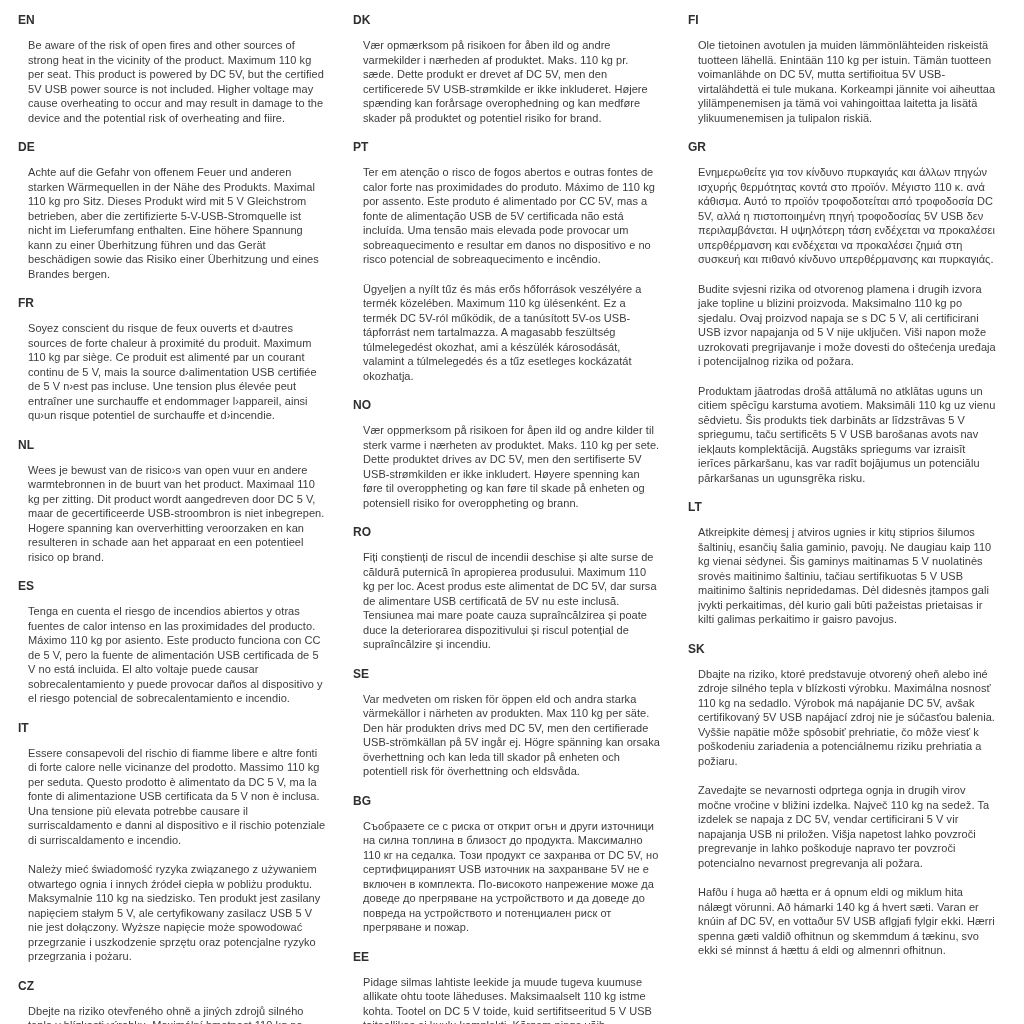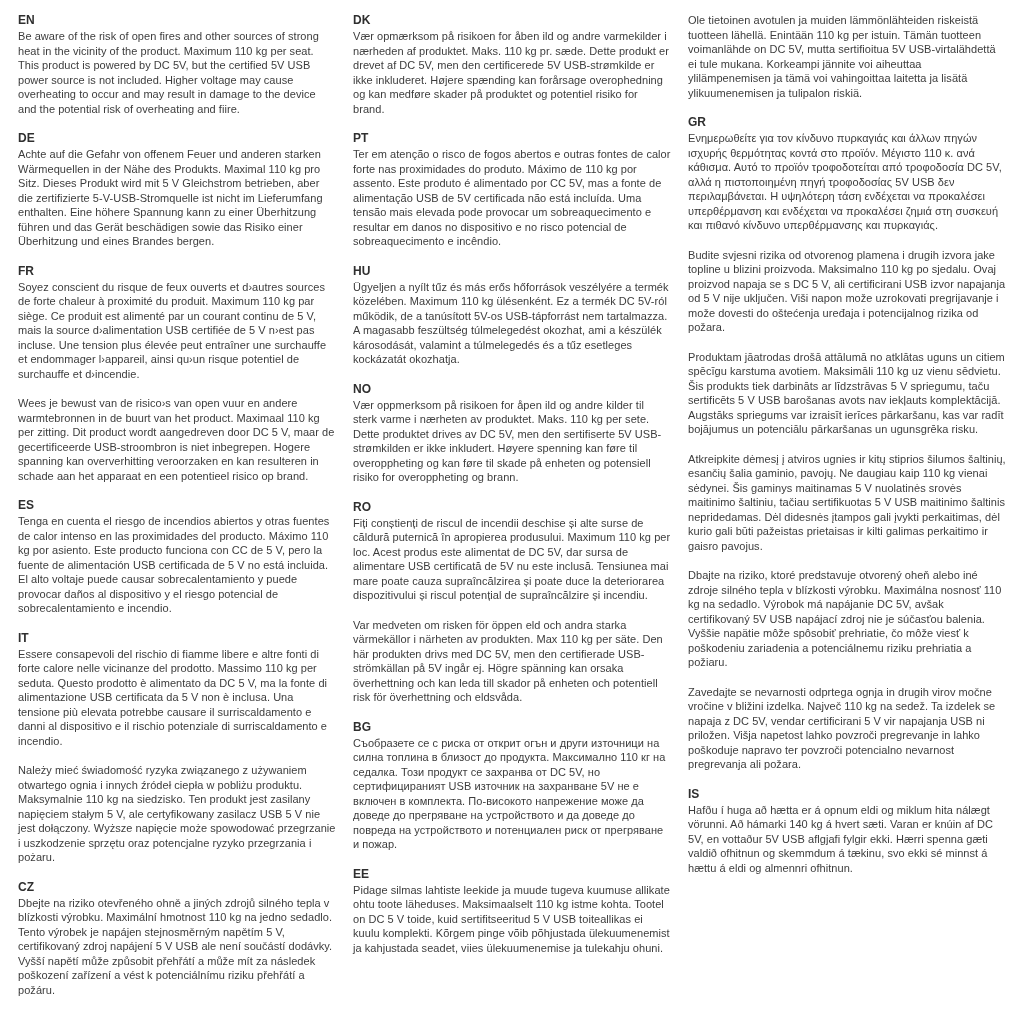--- a/index.html
+++ b/index.html
@@ -33,21 +33,21 @@
     font-weight: bold;
     font-size: 12px;
     line-height: 15px;
     color: #2f2f2f;
     margin: 0 0 1px 0;
   }
   .lang-text {
     font-size: 11px;
     line-height: 14.5px;
     color: #3c3c3c;
-    margin: 0;
+    margin: 10px;
     letter-spacing: 0.05px;
   }
 </style>
 </head>
 <body>
 
 <main class="page">
   <section class="column">
       <div class="lang-block">
         <h2 class="lang-code">EN</h2>
@@ -55,20 +55,21 @@
       </div>
       <div class="lang-block">
         <h2 class="lang-code">DE</h2>
         <p class="lang-text">Achte auf die Gefahr von offenem Feuer und anderen starken Wärmequellen in der Nähe des Produkts. Maximal 110 kg pro Sitz. Dieses Produkt wird mit 5 V Gleichstrom betrieben, aber die zertifizierte 5-V-USB-Stromquelle ist nicht im Lieferumfang enthalten. Eine höhere Spannung kann zu einer Überhitzung führen und das Gerät beschädigen sowie das Risiko einer Überhitzung und eines Brandes bergen.</p>
       </div>
       <div class="lang-block">
         <h2 class="lang-code">FR</h2>
         <p class="lang-text">Soyez conscient du risque de feux ouverts et d›autres sources de forte chaleur à proximité du produit. Maximum 110 kg par siège. Ce produit est alimenté par un courant continu de 5 V, mais la source d›alimentation USB certifiée de 5 V n›est pas incluse. Une tension plus élevée peut entraîner une surchauffe et endommager l›appareil, ainsi qu›un risque potentiel de surchauffe et d›incendie.</p>
       </div>
       <div class="lang-block">
+        <h2 class="lang-code">NL</h2>
         <p class="lang-text">Wees je bewust van de risico›s van open vuur en andere warmtebronnen in de buurt van het product. Maximaal 110 kg per zitting. Dit product wordt aangedreven door DC 5 V, maar de gecertificeerde USB-stroombron is niet inbegrepen. Hogere spanning kan oververhitting veroorzaken en kan resulteren in schade aan het apparaat en een potentieel risico op brand.</p>
       </div>
       <div class="lang-block">
         <h2 class="lang-code">ES</h2>
         <p class="lang-text">Tenga en cuenta el riesgo de incendios abiertos y otras fuentes de calor intenso en las proximidades del producto. Máximo 110 kg por asiento. Este producto funciona con CC de 5 V, pero la fuente de alimentación USB certificada de 5 V no está incluida. El alto voltaje puede causar sobrecalentamiento y puede provocar daños al dispositivo y el riesgo potencial de sobrecalentamiento e incendio.</p>
       </div>
       <div class="lang-block">
         <h2 class="lang-code">IT</h2>
         <p class="lang-text">Essere consapevoli del rischio di fiamme libere e altre fonti di forte calore nelle vicinanze del prodotto. Massimo 110 kg per seduta. Questo prodotto è alimentato da DC 5 V, ma la fonte di alimentazione USB certificata da 5 V non è inclusa. Una tensione più elevata potrebbe causare il surriscaldamento e danni al dispositivo e il rischio potenziale di surriscaldamento e incendio.</p>
       </div>
@@ -83,64 +84,66 @@
   <section class="column">
       <div class="lang-block">
         <h2 class="lang-code">DK</h2>
         <p class="lang-text">Vær opmærksom på risikoen for åben ild og andre varmekilder i nærheden af produktet. Maks. 110 kg pr. sæde. Dette produkt er drevet af DC 5V, men den certificerede 5V USB-strømkilde er ikke inkluderet. Højere spænding kan forårsage overophedning og kan medføre skader på produktet og potentiel risiko for brand.</p>
       </div>
       <div class="lang-block">
         <h2 class="lang-code">PT</h2>
         <p class="lang-text">Ter em atenção o risco de fogos abertos e outras fontes de calor forte nas proximidades do produto. Máximo de 110 kg por assento. Este produto é alimentado por CC 5V, mas a fonte de alimentação USB de 5V certificada não está incluída. Uma tensão mais elevada pode provocar um sobreaquecimento e resultar em danos no dispositivo e no risco potencial de sobreaquecimento e incêndio.</p>
       </div>
       <div class="lang-block">
-        <h2 class="lang-code">HU</h2>
         <p class="lang-text">Ügyeljen a nyílt tűz és más erős hőforrások veszélyére a termék közelében. Maximum 110 kg ülésenként. Ez a termék DC 5V-ról működik, de a tanúsított 5V-os USB-tápforrást nem tartalmazza. A magasabb feszültség túlmelegedést okozhat, ami a készülék károsodását, valamint a túlmelegedés és a tűz esetleges kockázatát okozhatja.</p>
       </div>
       <div class="lang-block">
         <h2 class="lang-code">NO</h2>
         <p class="lang-text">Vær oppmerksom på risikoen for åpen ild og andre kilder til sterk varme i nærheten av produktet. Maks. 110 kg per sete. Dette produktet drives av DC 5V, men den sertifiserte 5V USB-strømkilden er ikke inkludert. Høyere spenning kan føre til overoppheting og kan føre til skade på enheten og potensiell risiko for overoppheting og brann.</p>
       </div>
       <div class="lang-block">
         <h2 class="lang-code">RO</h2>
         <p class="lang-text">Fiți conștienți de riscul de incendii deschise și alte surse de căldură puternică în apropierea produsului. Maximum 110 kg per loc. Acest produs este alimentat de DC 5V, dar sursa de alimentare USB certificată de 5V nu este inclusă. Tensiunea mai mare poate cauza supraîncălzirea și poate duce la deteriorarea dispozitivului și riscul potențial de supraîncălzire și incendiu.</p>
       </div>
       <div class="lang-block">
+        <h2 class="lang-code">SE</h2>
         <p class="lang-text">Var medveten om risken för öppen eld och andra starka värmekällor i närheten av produkten. Max 110 kg per säte. Den här produkten drivs med DC 5V, men den certifierade USB-strömkällan på 5V ingår ej. Högre spänning kan orsaka överhettning och kan leda till skador på enheten och potentiell risk för överhettning och eldsvåda.</p>
       </div>
       <div class="lang-block">
         <h2 class="lang-code">BG</h2>
         <p class="lang-text">Съобразете се с риска от открит огън и други източници на силна топлина в близост до продукта. Максимално 110 кг на седалка. Този продукт се захранва от DC 5V, но сертифицираният USB източник на захранване 5V не е включен в комплекта. По-високото напрежение може да доведе до прегряване на устройството и да доведе до повреда на устройството и потенциален риск от прегряване и пожар.</p>
       </div>
       <div class="lang-block">
         <h2 class="lang-code">EE</h2>
         <p class="lang-text">Pidage silmas lahtiste leekide ja muude tugeva kuumuse allikate ohtu toote läheduses. Maksimaalselt 110 kg istme kohta. Tootel on DC 5 V toide, kuid sertifitseeritud 5 V USB toiteallikas ei kuulu komplekti. Kõrgem pinge võib põhjustada ülekuumenemist ja kahjustada seadet, viies ülekuumenemise ja tulekahju ohuni.</p>
       </div>
     </section>
   <section class="column">
       <div class="lang-block">
+        <h2 class="lang-code">FI</h2>
         <p class="lang-text">Ole tietoinen avotulen ja muiden lämmönlähteiden riskeistä tuotteen lähellä. Enintään 110 kg per istuin. Tämän tuotteen voimanlähde on DC 5V, mutta sertifioitua 5V USB-virtalähdettä ei tule mukana. Korkeampi jännite voi aiheuttaa ylilämpenemisen ja tämä voi vahingoittaa laitetta ja lisätä ylikuumenemisen ja tulipalon riskiä.</p>
       </div>
       <div class="lang-block">
         <h2 class="lang-code">GR</h2>
         <p class="lang-text">Ενημερωθείτε για τον κίνδυνο πυρκαγιάς και άλλων πηγών ισχυρής θερμότητας κοντά στο προϊόν. Μέγιστο 110 κ. ανά κάθισμα. Αυτό το προϊόν τροφοδοτείται από τροφοδοσία DC 5V, αλλά η πιστοποιημένη πηγή τροφοδοσίας 5V USB δεν περιλαμβάνεται. Η υψηλότερη τάση ενδέχεται να προκαλέσει υπερθέρμανση και ενδέχεται να προκαλέσει ζημιά στη συσκευή και πιθανό κίνδυνο υπερθέρμανσης και πυρκαγιάς.</p>
       </div>
       <div class="lang-block">
         <p class="lang-text">Budite svjesni rizika od otvorenog plamena i drugih izvora jake topline u blizini proizvoda. Maksimalno 110 kg po sjedalu. Ovaj proizvod napaja se s DC 5 V, ali certificirani USB izvor napajanja od 5 V nije uključen. Viši napon može uzrokovati pregrijavanje i može dovesti do oštećenja uređaja i potencijalnog rizika od požara.</p>
       </div>
       <div class="lang-block">
         <p class="lang-text">Produktam jāatrodas drošā attālumā no atklātas uguns un citiem spēcīgu karstuma avotiem. Maksimāli 110 kg uz vienu sēdvietu. Šis produkts tiek darbināts ar līdzstrāvas 5 V spriegumu, taču sertificēts 5 V USB barošanas avots nav iekļauts komplektācijā. Augstāks spriegums var izraisīt ierīces pārkaršanu, kas var radīt bojājumus un potenciālu pārkaršanas un ugunsgrēka risku.</p>
       </div>
       <div class="lang-block">
+        <h2 class="lang-code">LT</h2>
         <p class="lang-text">Atkreipkite dėmesį į atviros ugnies ir kitų stiprios šilumos šaltinių, esančių šalia gaminio, pavojų. Ne daugiau kaip 110 kg vienai sėdynei. Šis gaminys maitinamas 5 V nuolatinės srovės maitinimo šaltiniu, tačiau sertifikuotas 5 V USB maitinimo šaltinis nepridedamas. Dėl didesnės įtampos gali įvykti perkaitimas, dėl kurio gali būti pažeistas prietaisas ir kilti galimas perkaitimo ir gaisro pavojus.</p>
       </div>
       <div class="lang-block">
+        <h2 class="lang-code">SK</h2>
         <p class="lang-text">Dbajte na riziko, ktoré predstavuje otvorený oheň alebo iné zdroje silného tepla v blízkosti výrobku. Maximálna nosnosť 110 kg na sedadlo. Výrobok má napájanie DC 5V, avšak certifikovaný 5V USB napájací zdroj nie je súčasťou balenia. Vyššie napätie môže spôsobiť prehriatie, čo môže viesť k poškodeniu zariadenia a potenciálnemu riziku prehriatia a požiaru.</p>
       </div>
       <div class="lang-block">
         <p class="lang-text">Zavedajte se nevarnosti odprtega ognja in drugih virov močne vročine v bližini izdelka. Največ 110 kg na sedež. Ta izdelek se napaja z DC 5V, vendar certificirani 5 V vir napajanja USB ni priložen. Višja napetost lahko povzroči pregrevanje in lahko poškoduje napravo ter povzroči potencialno nevarnost pregrevanja ali požara.</p>
       </div>
       <div class="lang-block">
-        <h2 class="lang-code">IS</h2>
         <p class="lang-text">Hafðu í huga að hætta er á opnum eldi og miklum hita nálægt vörunni. Að hámarki 140 kg á hvert sæti. Varan er knúin af DC 5V, en vottaður 5V USB aflgjafi fylgir ekki. Hærri spenna gæti valdið ofhitnun og skemmdum á tækinu, svo ekki sé minnst á hættu á eldi og almennri ofhitnun.</p>
       </div>
     </section>
 </main>
 
 </body></html>

